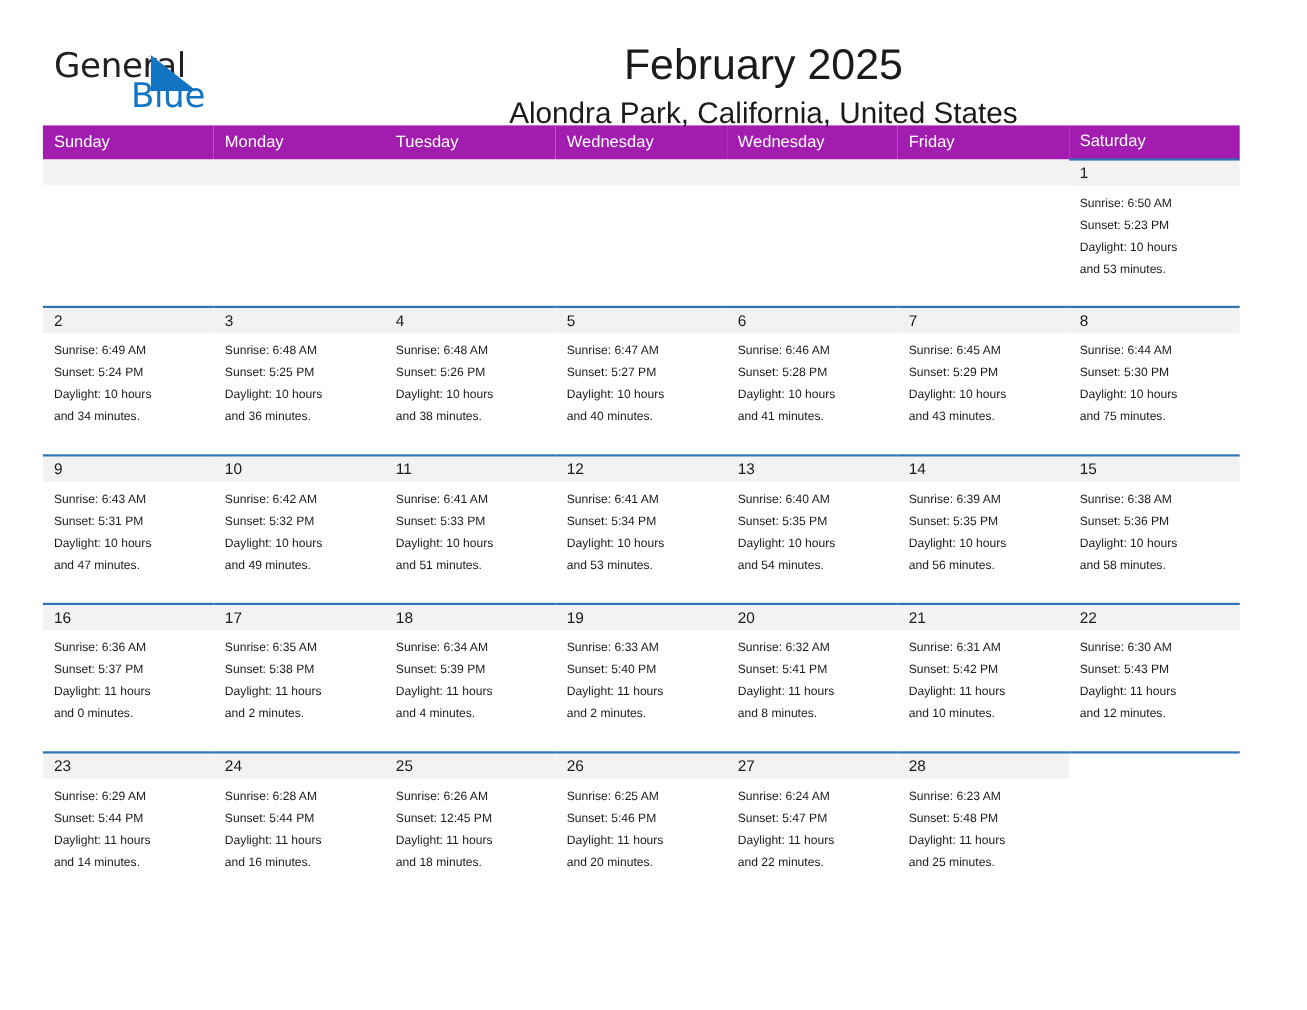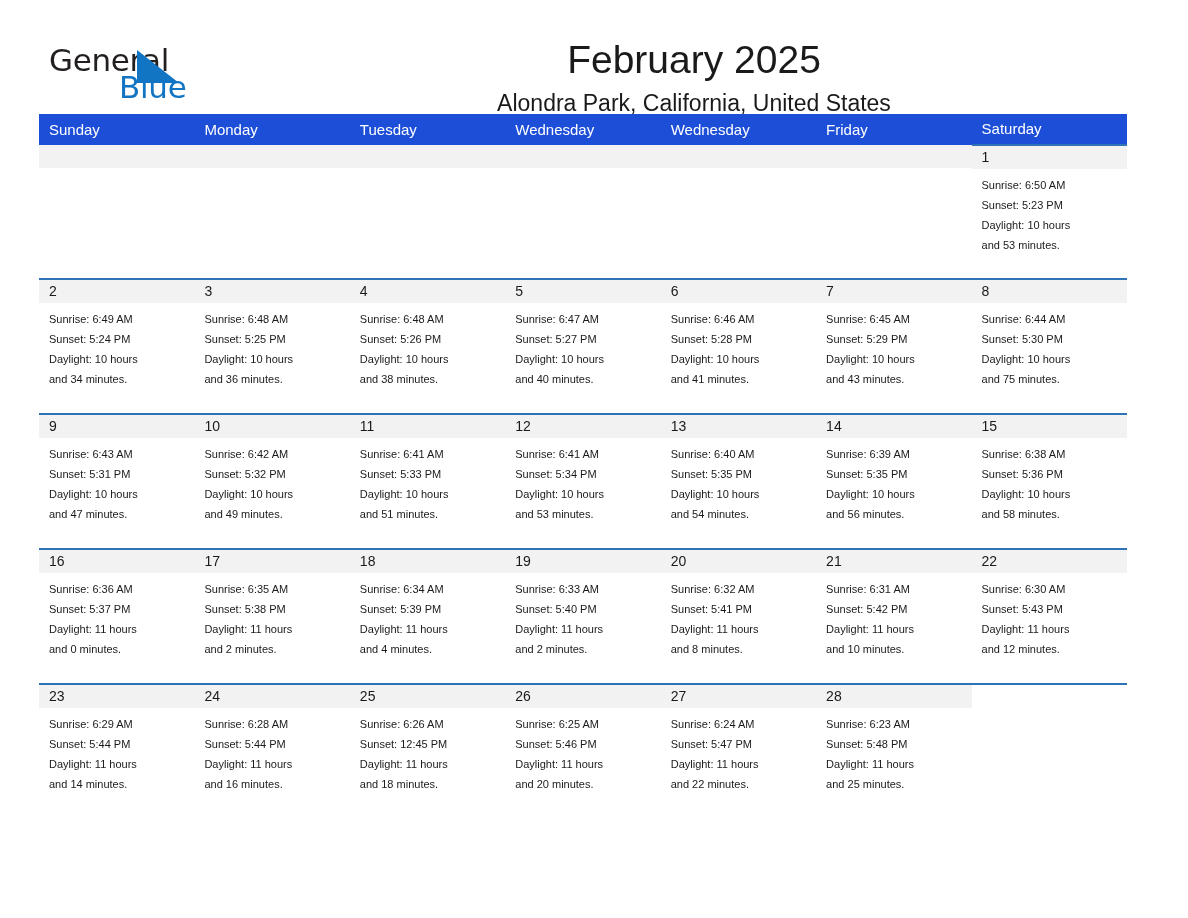--- a/index.html
+++ b/index.html
@@ -70,37 +70,37 @@
     flex: 1;
   }
   .month-title {
     font-size: 39px;
     font-weight: 400;
     color: #1a1a1a;
     line-height: 48px;
     letter-spacing: 0px;
   }
   .location-title {
-    font-size: 23px;
+    font-size: 27px;
     font-weight: 400;
     color: #1a1a1a;
     line-height: 31px;
     margin-top: 4px;
   }
 
   
   .calendar {
     width: 1088px;
     margin-top: 1px;
     border-collapse: collapse;
     table-layout: fixed;
   }
 
   .calendar thead th {
-    background: #1d4ed8;
+    background: #a21caf;
     color: #ffffff;
     font-size: 15px;
     font-weight: 400;
     text-align: left;
     padding: 6px 0 7px 10px;
     height: 30px;
     vertical-align: middle;
   }
 
   .calendar tbody td {

